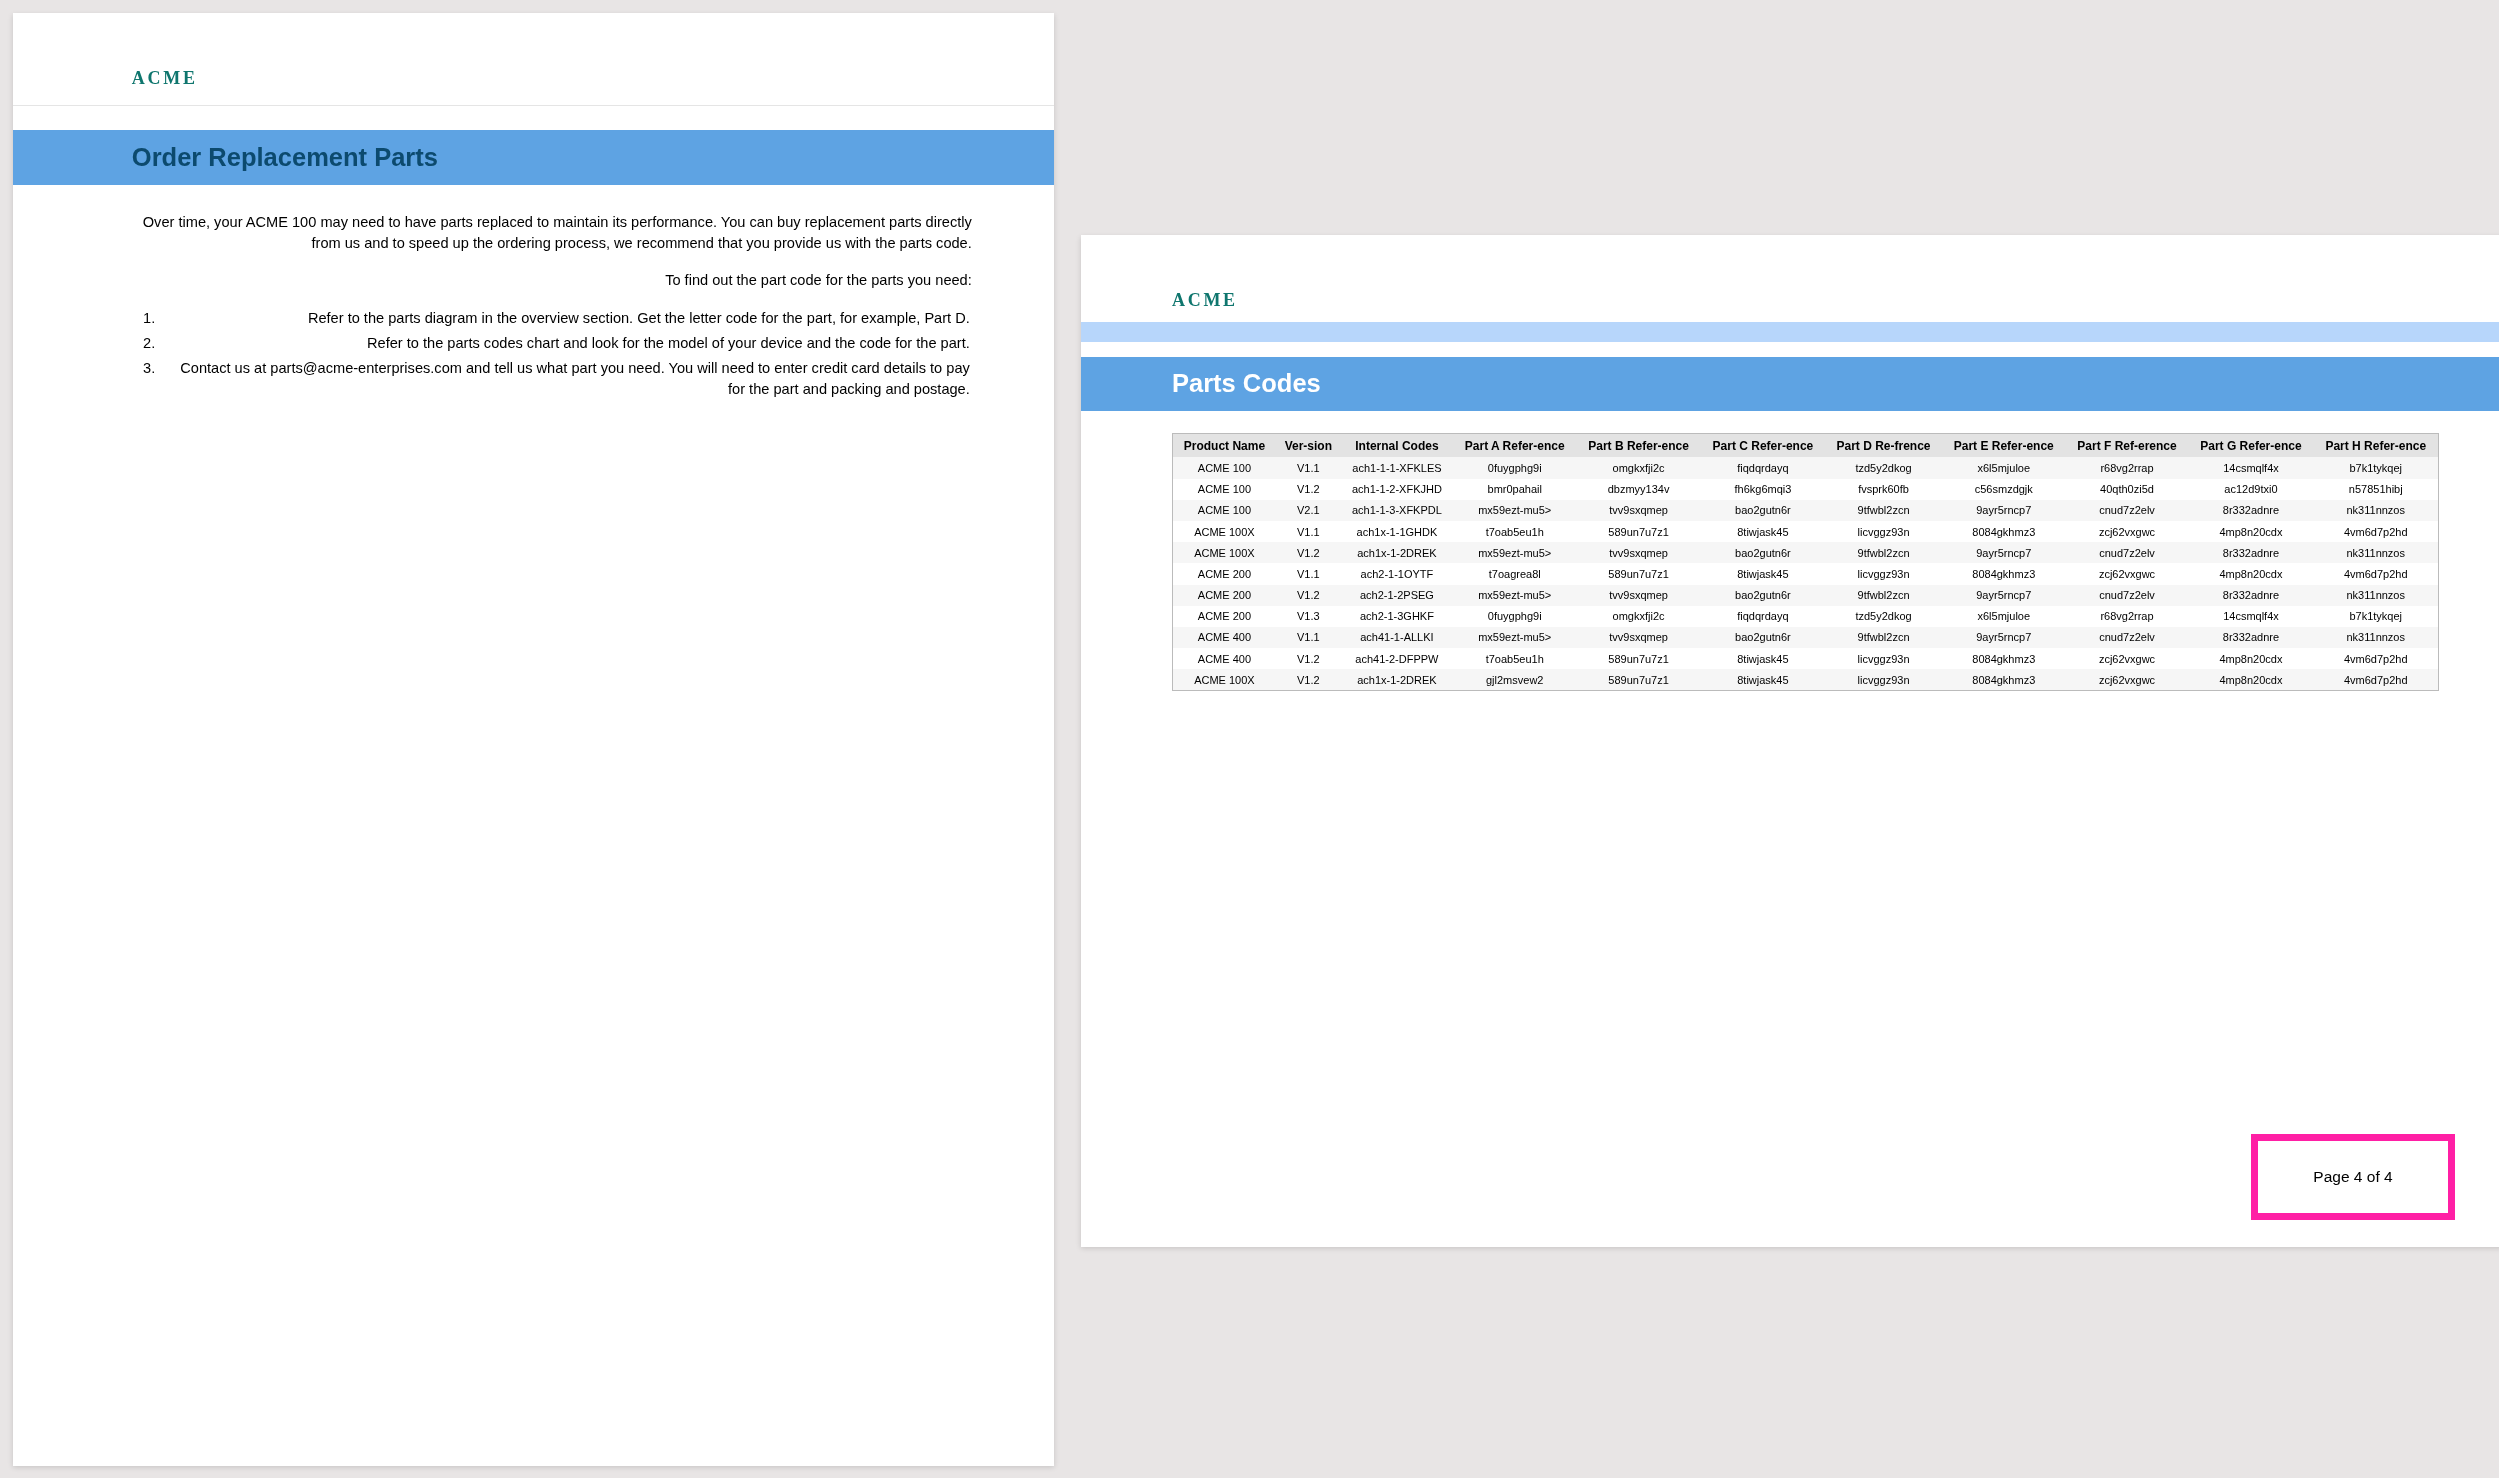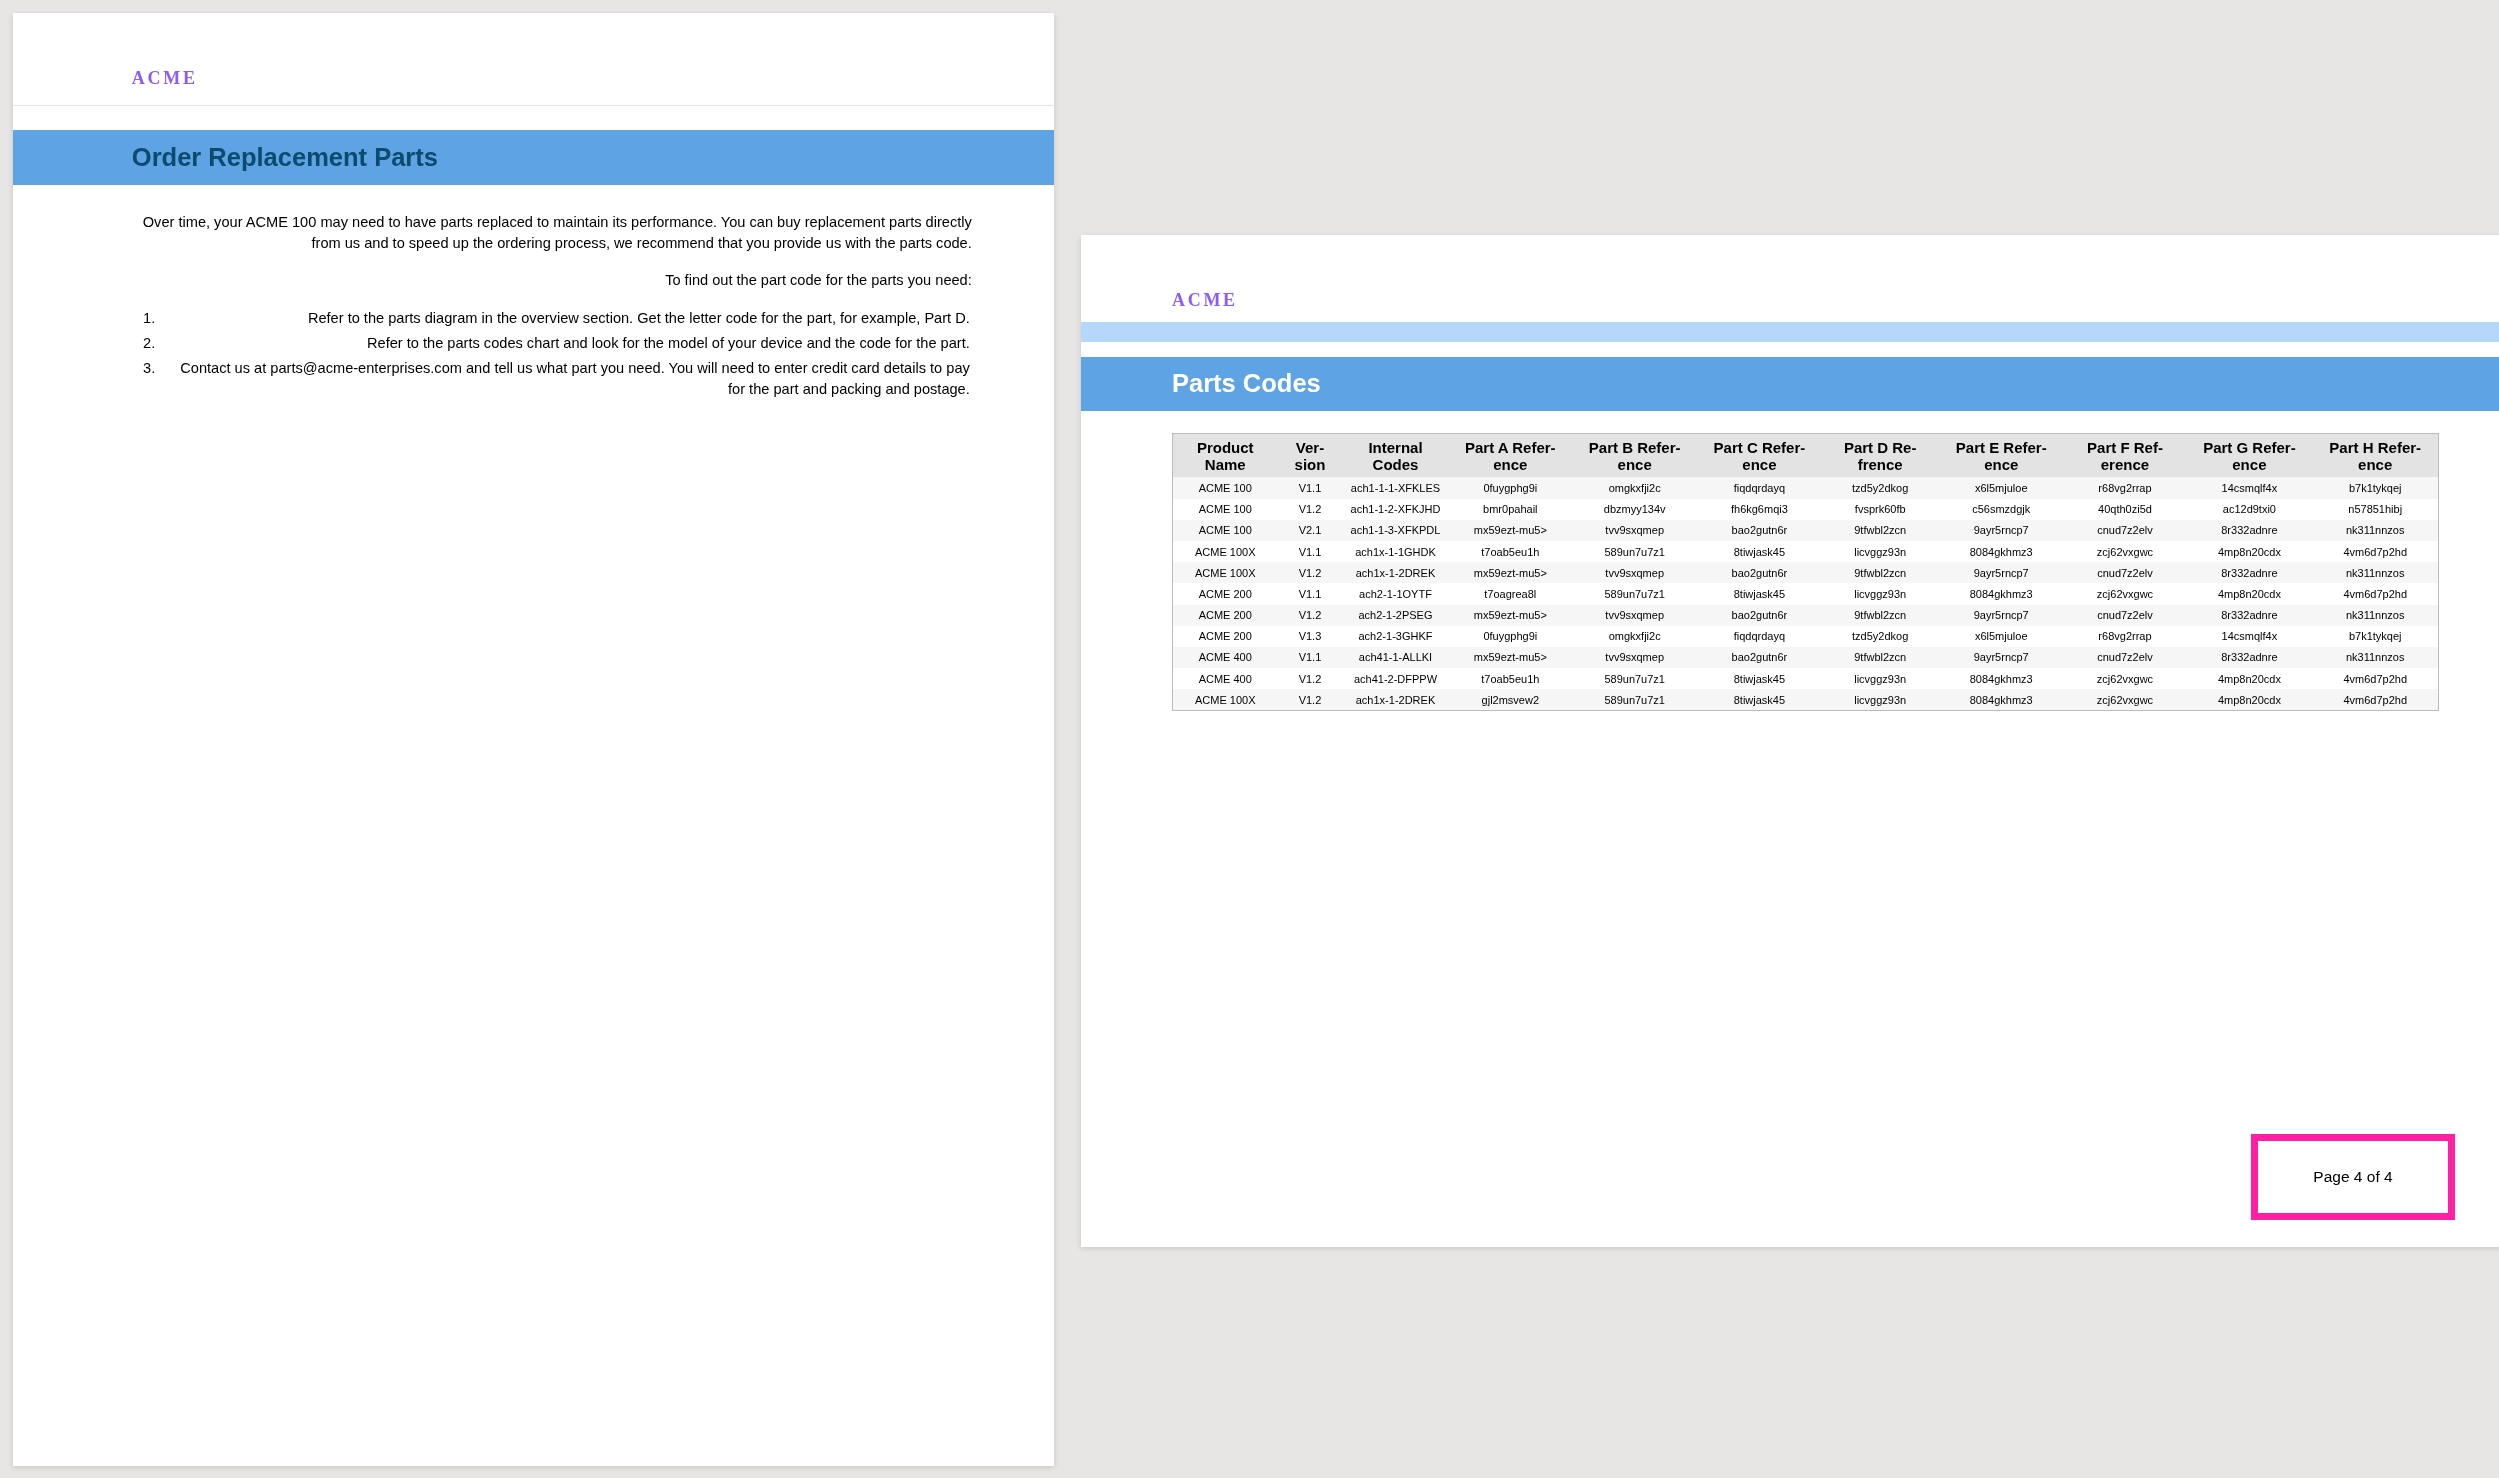--- a/index.html
+++ b/index.html
@@ -29,21 +29,21 @@
   .page-right {
     left: 1081px;
     top: 235px;
     width: 1422px;
     height: 1012px;
   }
   .brand {
     font-family: "Times New Roman", serif;
     font-weight: 600;
     letter-spacing: 2.7px;
-    color: #8b5cf6;
+    color: #0f766e;
     font-size: 18px;
     text-align: center;
   }
   .page-left .brand-wrap {
     padding: 55px 0 16.4px 119px;
     border-bottom: 0.9px solid #e5e5e5;
     margin-bottom: 24px;
   }
   .bar {
     background: #5ea3e3;
@@ -93,21 +93,21 @@
     border: 0.9px solid #bbb;
   }
   table.parts th, table.parts td {
     padding: 4.6px 5.5px;
     text-align: left;
     vertical-align: top;
   }
   table.parts thead th {
     background: #e3e3e3;
     font-weight: bold;
-    font-size: 15px;
+    font-size: 12px;
     text-align: center;
   }
   table.parts tbody tr:nth-child(odd) { background: #f6f6f6; }
   table.parts tbody tr:nth-child(even) { background: #ffffff; }
   table.parts td { text-align:center; }
   table.parts td:first-child, table.parts td:nth-child(3) { text-align:center; }
 
   .pagenum {
     position: absolute;
     right: 27px;

